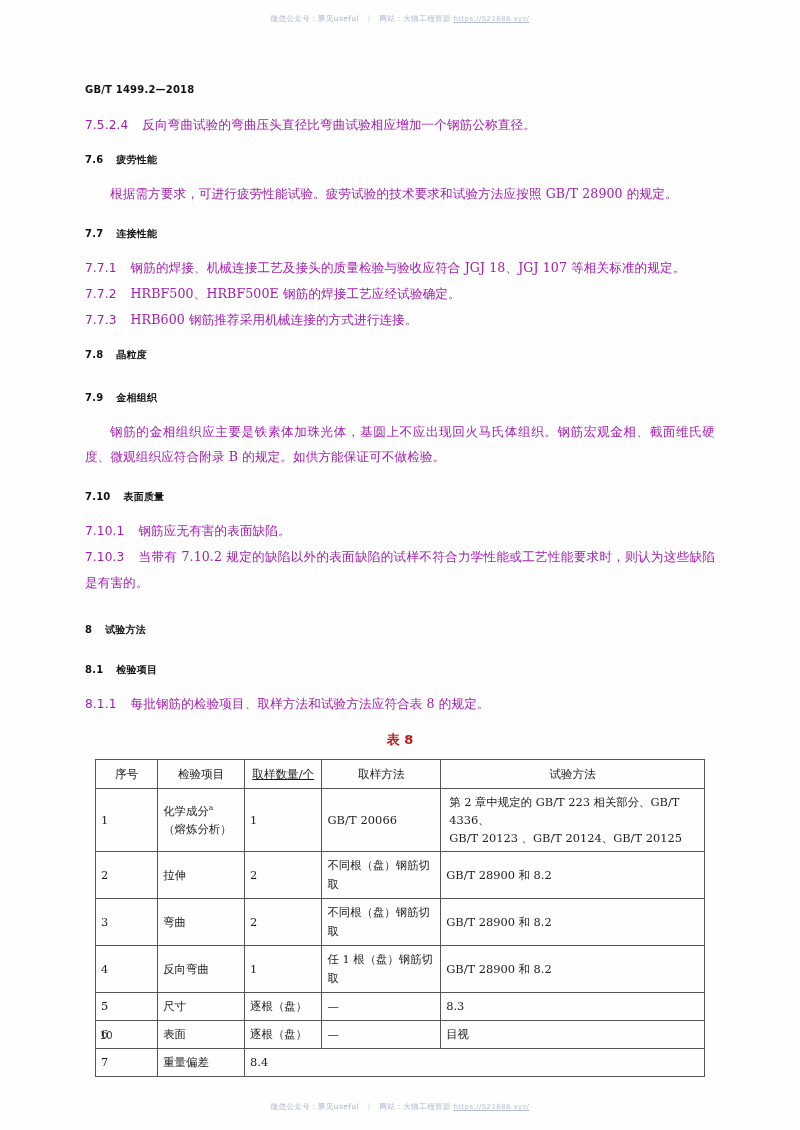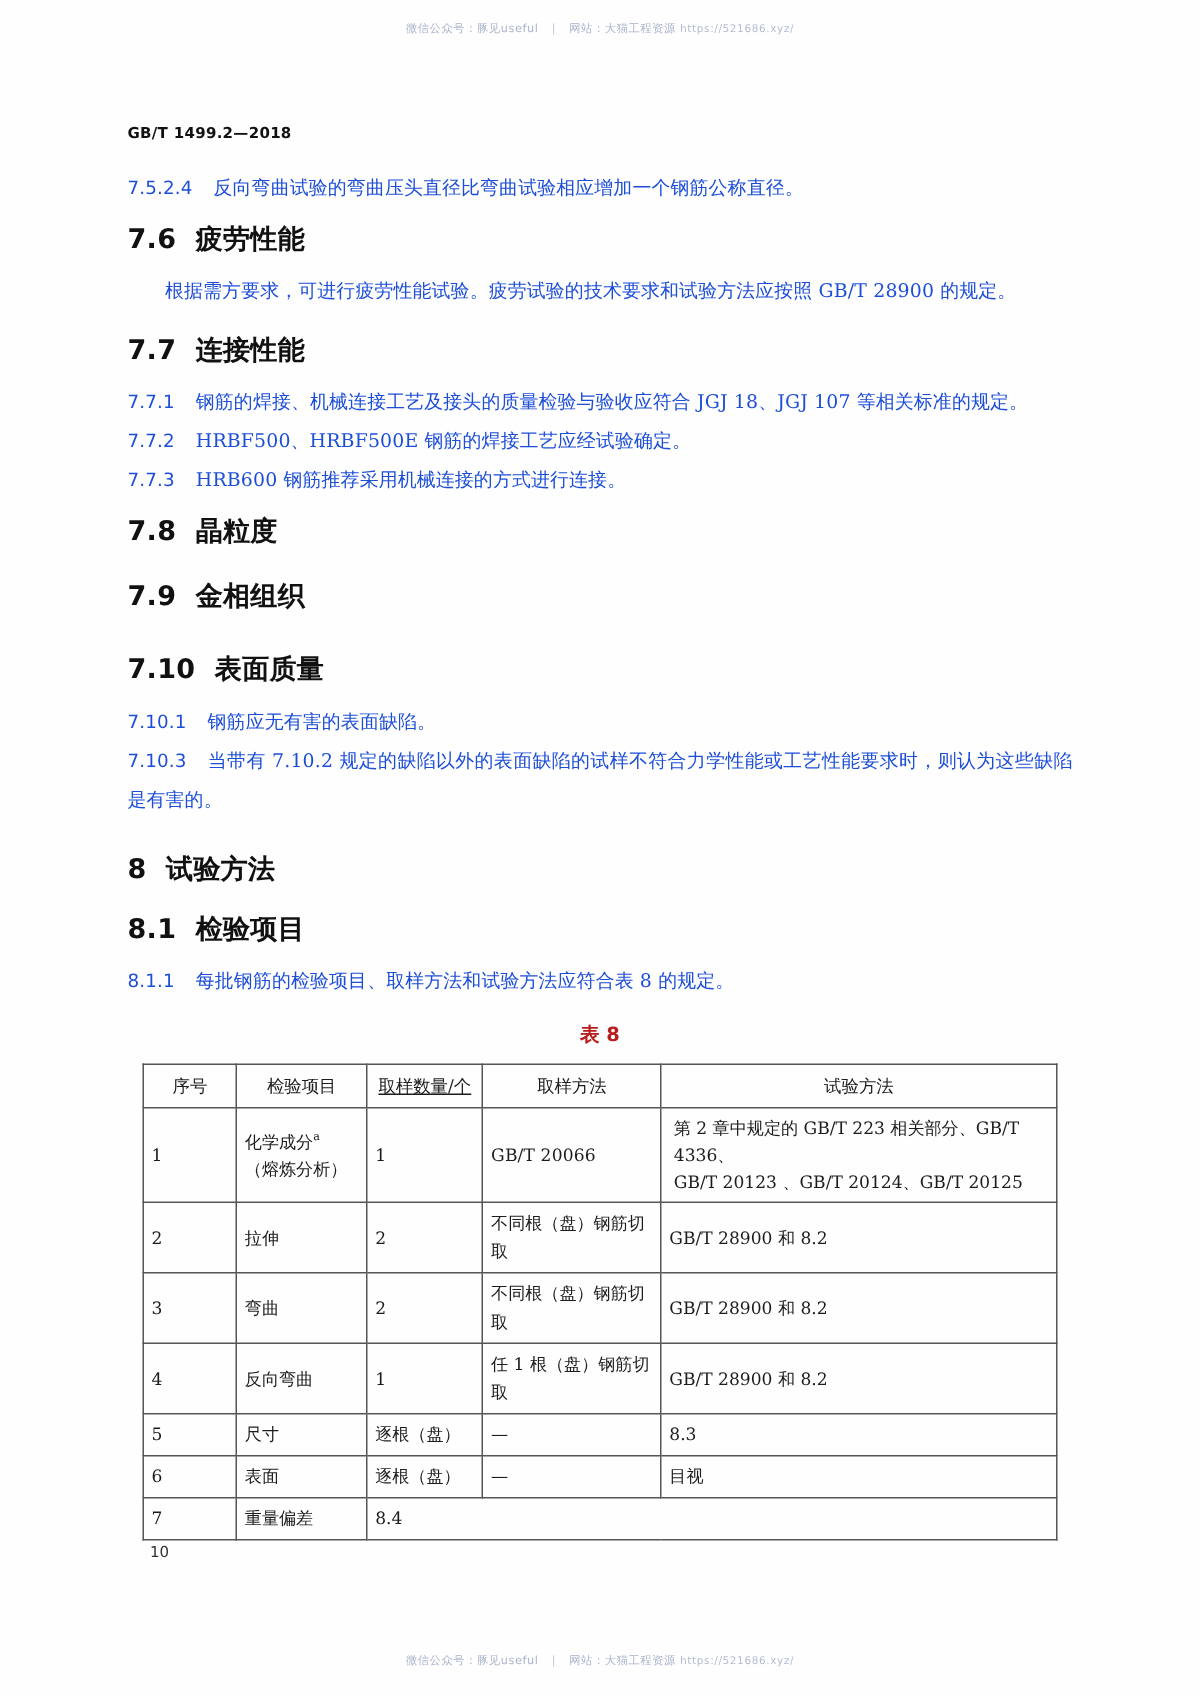--- a/index.html
+++ b/index.html
@@ -31,21 +31,21 @@
     width: 800px;
     text-align: center;
     font-family: "DejaVu Sans", "Liberation Sans", sans-serif;
     font-size: 7.5px;
     letter-spacing: 0.4px;
     color: #9aa7c4;
     white-space: nowrap;
     opacity: 0.85;
   }
   .watermark .sep { padding: 0 6px; color: #b4bed4; }
-  .watermark .url { color: #a6b1cc; font-size: 7px; }
+  .watermark .url { color: #a6b1cc; font-size: 7px; text-decoration: underline; }
   #watermark-top { top: 14px; }
   #watermark-bottom { top: 1102px; }
 
   
   .doc-header {
     position: absolute;
     left: 85px;
     top: 84px;
     font-family: "DejaVu Sans", "Liberation Sans", sans-serif;
     font-size: 10px;
@@ -60,33 +60,33 @@
     left: 85px;
     top: 112px;
     width: 630px;
   }
 
   .para {
     font-size: 12.6px;
     line-height: 25px;
     text-align: justify;
     margin: 0;
-    color: #1d4ed8;
+    color: #a21caf;
     letter-spacing: 0.1px;
   }
   .para .num {
     font-family: "DejaVu Sans", "Liberation Sans", sans-serif;
     font-size: 12.2px;
   }
   .para .gap { display: inline-block; width: 14px; }
   .indent { text-indent: 25px; }
 
   .heading {
     font-family: "DejaVu Sans", "Liberation Sans", sans-serif;
-    font-size: 18px;
+    font-size: 10px;
     font-weight: bold;
     line-height: 25px;
     margin: 0;
     color: #111;
     letter-spacing: 0.2px;
   }
   .heading .hnum { margin-right: 13px; }
 
   .spacer-sm { height: 9px; }
   .spacer-md { height: 15px; }
@@ -217,20 +217,21 @@
 
 
     <div class="spacer-sm"></div>
 
     <p class="heading">
       <span class="hnum">7.9</span><span>金相组织</span>
     </p>
 
     <div class="spacer-sm"></div>
 
+    <p class="para indent">钢筋的金相组织应主要是铁素体加珠光体，基圆上不应出现回火马氏体组织。钢筋宏观金相、截面维氏硬度、微观组织应符合附录 B 的规定。如供方能保证可不做检验。</p>
 
     <div class="spacer-md"></div>
 
     <p class="heading">
       <span class="hnum">7.10</span><span>表面质量</span>
     </p>
 
     <div class="spacer-sm"></div>
 
     <p class="para">

